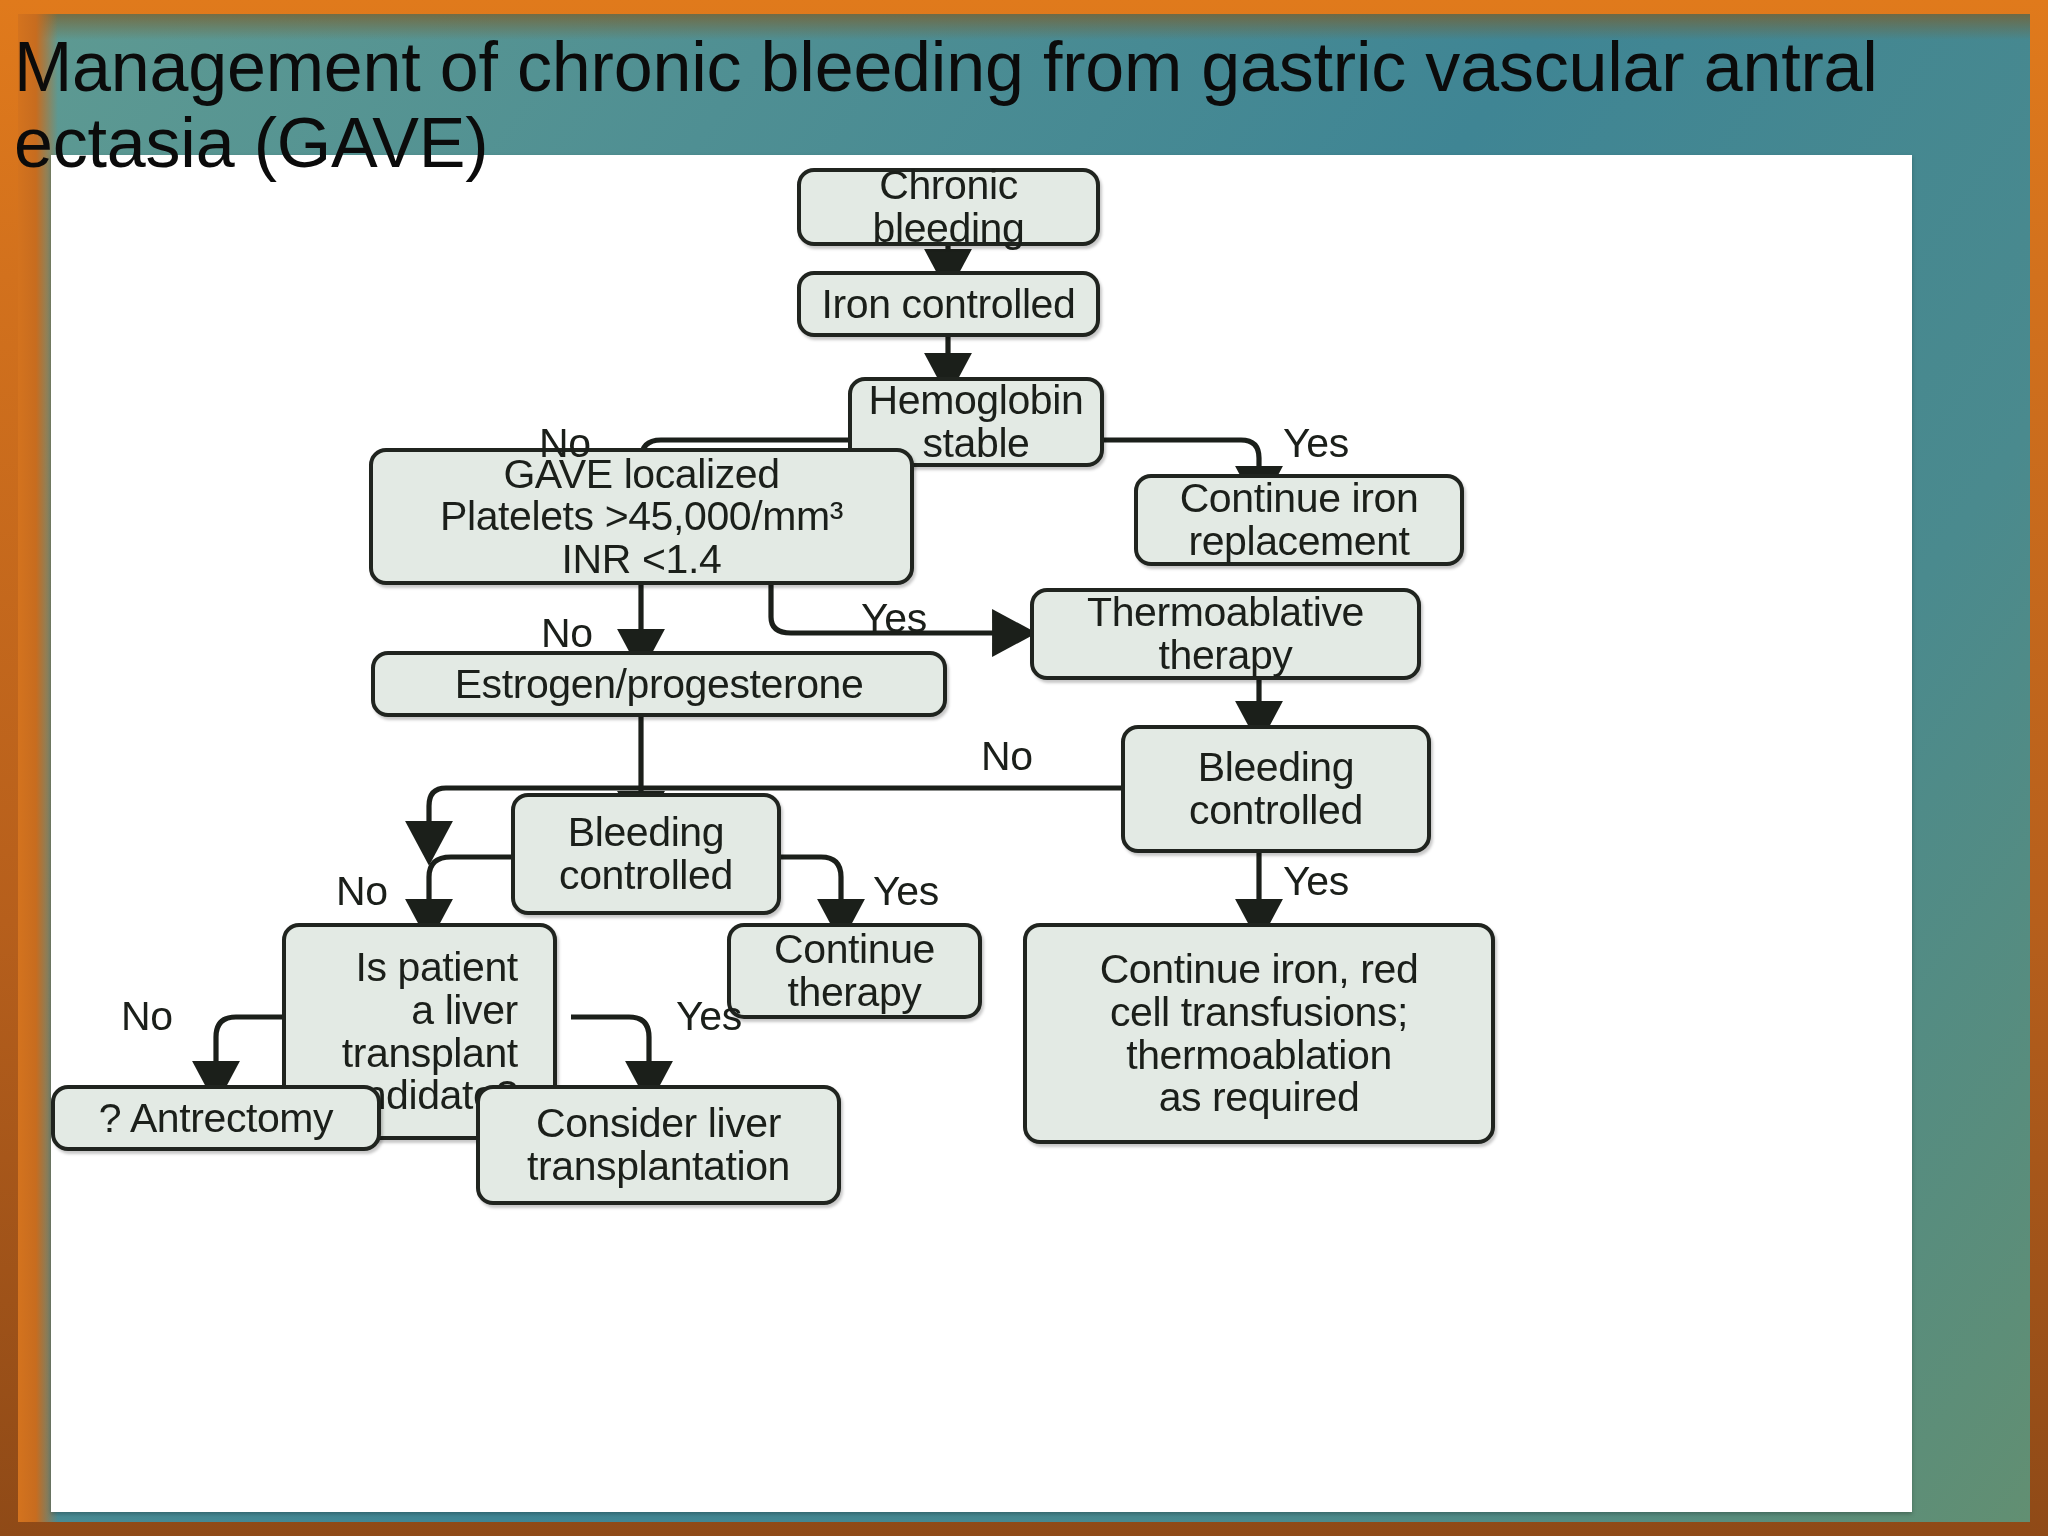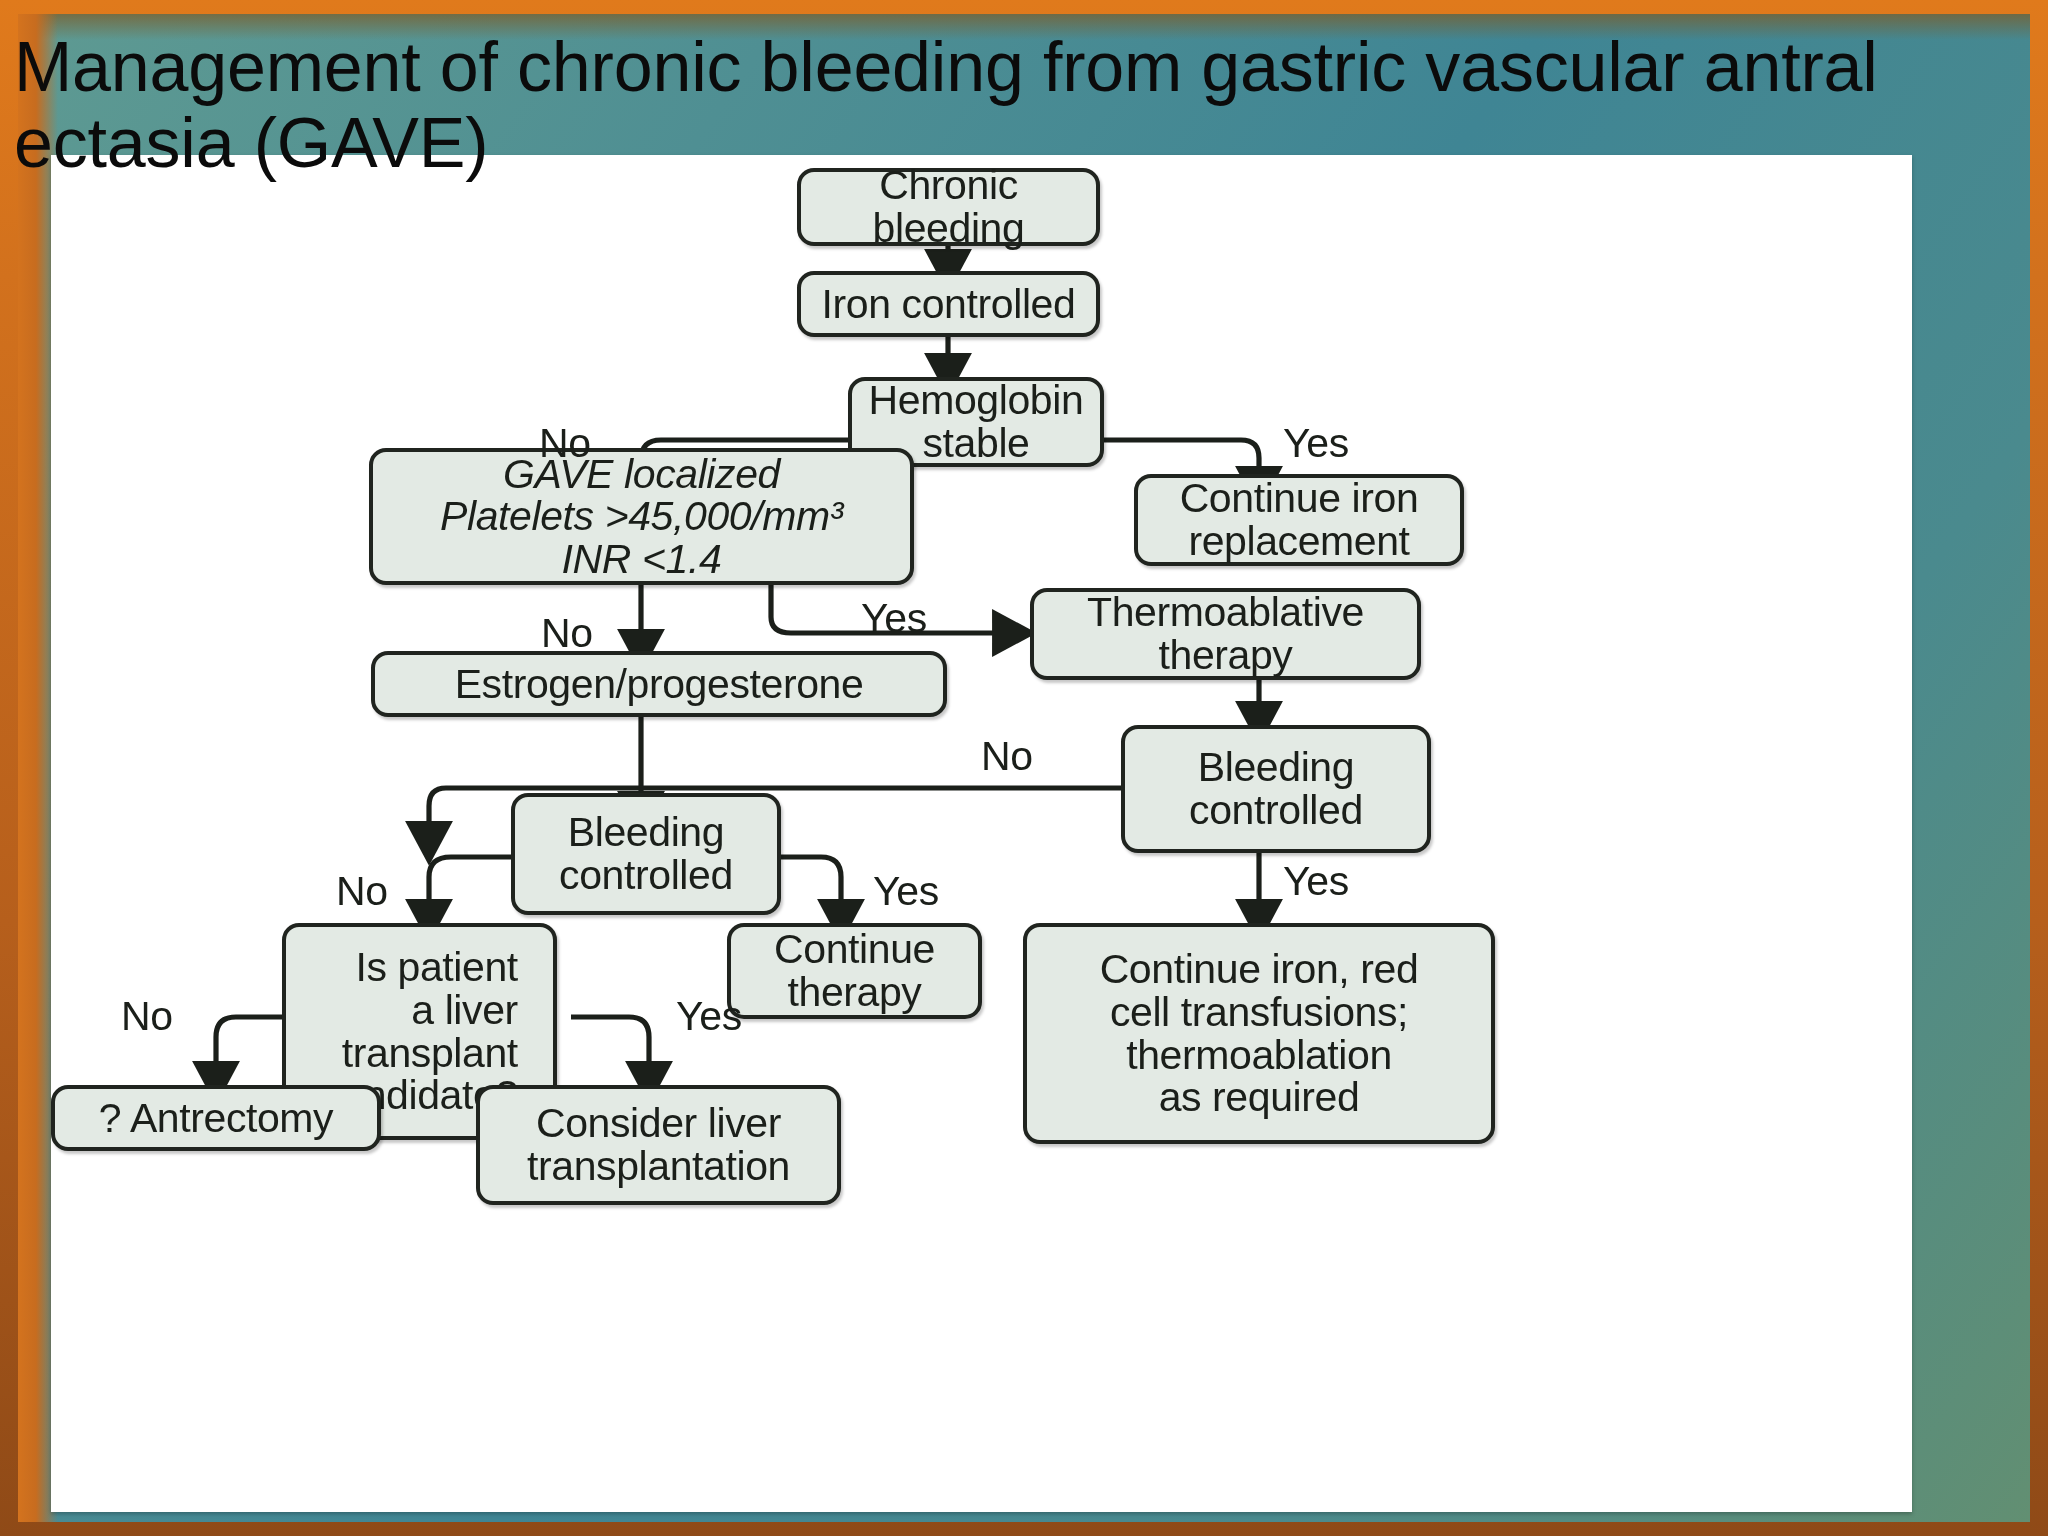--- a/index.html
+++ b/index.html
@@ -130,21 +130,21 @@
       <div class="node" style="left:746px;top:13px;width:303px;height:78px;">Chronic bleeding</div>
 
       <div class="node" style="left:746px;top:116px;width:303px;height:66px;">Iron controlled</div>
 
       <div class="node" style="left:797px;top:222px;width:256px;height:90px;">Hemoglobin
 stable</div>
 
       <div class="node" style="left:1083px;top:319px;width:330px;height:92px;">Continue iron
 replacement</div>
 
-      <div class="node" style="left:318px;top:293px;width:545px;height:137px;font-style:italic;">GAVE localized
+      <div class="node" style="left:318px;top:293px;width:545px;height:137px;">GAVE localized
 Platelets &gt;45,000/mm³
 INR &lt;1.4</div>
 
       <div class="node" style="left:979px;top:433px;width:391px;height:92px;">Thermoablative
 therapy</div>
 
       <div class="node" style="left:320px;top:496px;width:576px;height:66px;">Estrogen/progesterone</div>
 
       <div class="node" style="left:1070px;top:570px;width:310px;height:128px;">Bleeding
 controlled</div>

